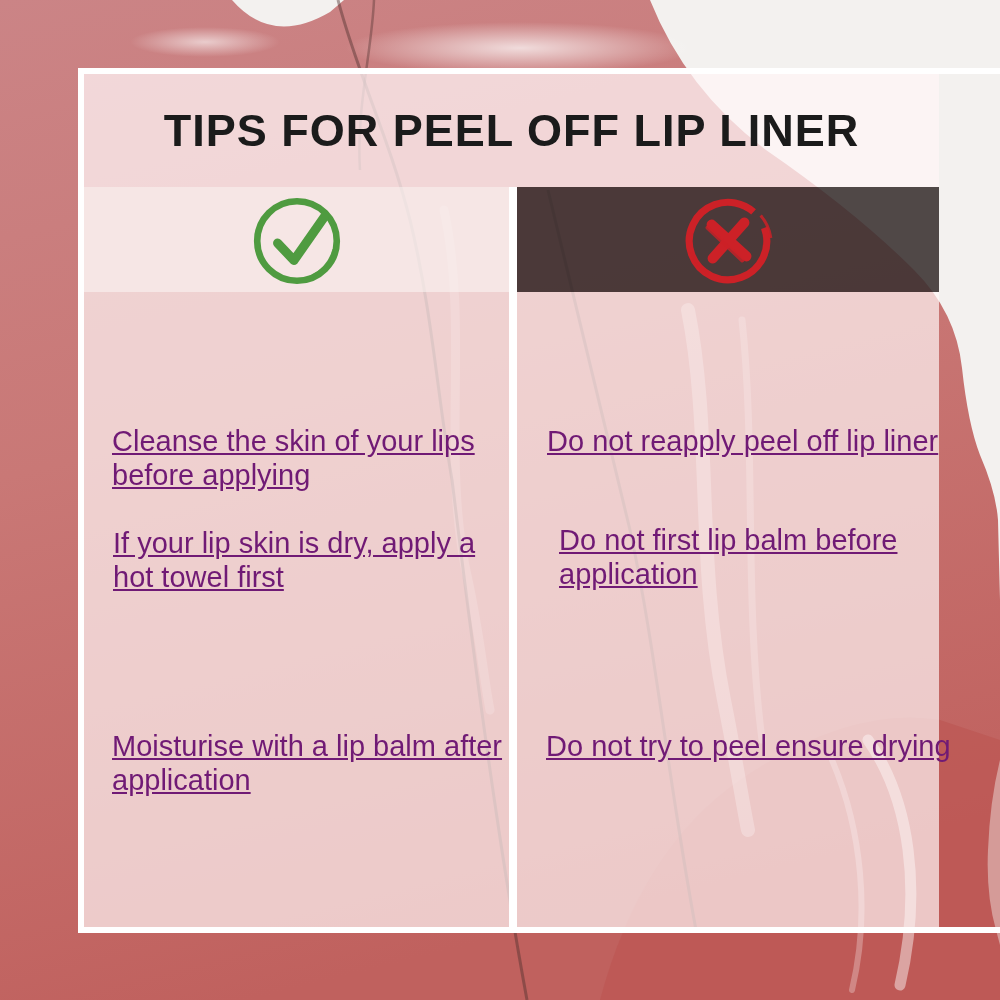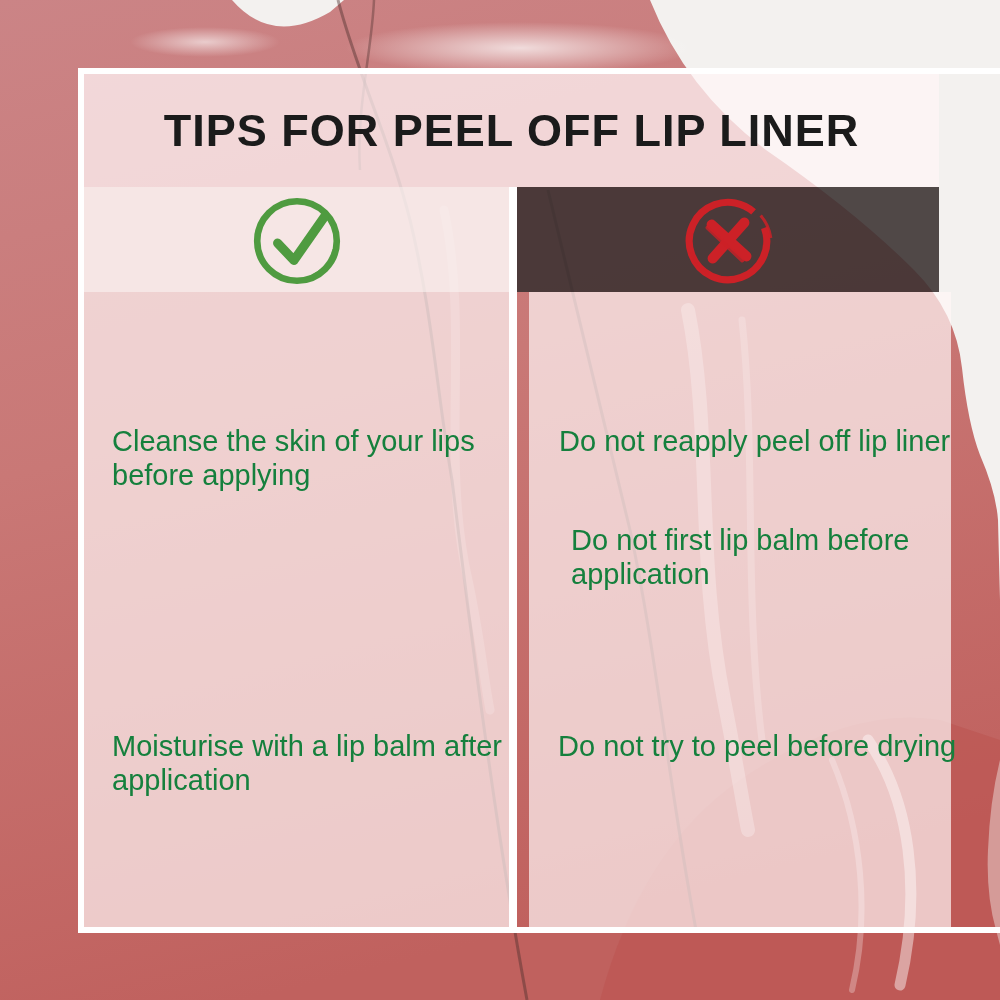--- a/index.html
+++ b/index.html
@@ -42,32 +42,33 @@
   .band {
     position: absolute; top: 113px; height: 105px;
     display: flex; align-items: center; justify-content: center;
   }
   .band-do   { left: 0;    width: 425px; background: rgba(252,245,244,0.88); }
   .band-dont { left: 433px; width: 422px; background: rgba(57,48,48,0.88); }
   .panel {
     position: absolute; top: 218px; height: 635px;
   }
   .panel-do   { left: 0;    width: 425px; background: rgba(255,246,247,0.70); }
-  .panel-dont { left: 433px; width: 422px; background: rgba(255,246,247,0.70); margin-left: 12px; }
+  .panel-dont { left: 433px; width: 422px; background: rgba(255,246,247,0.70); }
   .divider {
     position: absolute; left: 425px; top: 113px;
     width: 8px; height: 740px; background: #ffffff;
   }
   .tip {
     position: absolute;
     font-size: 29px;
     line-height: 34px;
-    color: #15803d;
+    color: #701a75;
     white-space: pre-line;
     width: max-content;
+    text-decoration: underline;
   }
   .do-1   { top: 132px; left: 28px; }
   .do-2   { top: 234px; left: 29px; }
   .do-3   { top: 324px; left: 31px; }
   .do-4   { top: 437px; left: 28px; }
   .dont-1 { top: 132px; left: 30px; }
   .dont-2 { top: 231px; left: 42px; }
   .dont-3 { top: 324px; left: 36px; }
   .dont-4 { top: 437px; left: 29px; }
   .icon-svg { display: block; }
@@ -135,27 +136,29 @@
         <path d="M14,62 A39,39 0 0,0 31,83" fill="none" stroke-width="2.5" opacity="0.8" stroke="#cc2127"></path>
         <path d="M34,35 L68,66" fill="none" stroke-width="10" stroke-linecap="round" stroke="#cc2127"></path>
         <path d="M66,33 L35,68" fill="none" stroke-width="10" stroke-linecap="round" stroke="#cc2127"></path>
         <path d="M30,38 L64,70" fill="none" stroke-width="4" stroke-linecap="round" opacity="0.8" stroke="#cc2127"></path>
       </svg>
     </div>
 
     <div class="panel panel-do">
       <div class="tip do-1">Cleanse the skin of your lips
 before applying</div>
+      <div class="tip do-2">If your lip skin is dry, apply a
+hot towel first</div>
       <div class="tip do-4">Moisturise with a lip balm after
 application</div>
     </div>
 
     <div class="panel panel-dont">
       <div class="tip dont-1">Do not reapply peel off lip liner</div>
       <div class="tip dont-2">Do not first lip balm before
 application</div>
-      <div class="tip dont-4">Do not try to peel before drying</div>
+      <div class="tip dont-4">Do not try to peel ensure drying</div>
     </div>
 
     <div class="divider"></div>
 
   </div>
 </div>
 
 </body></html>

